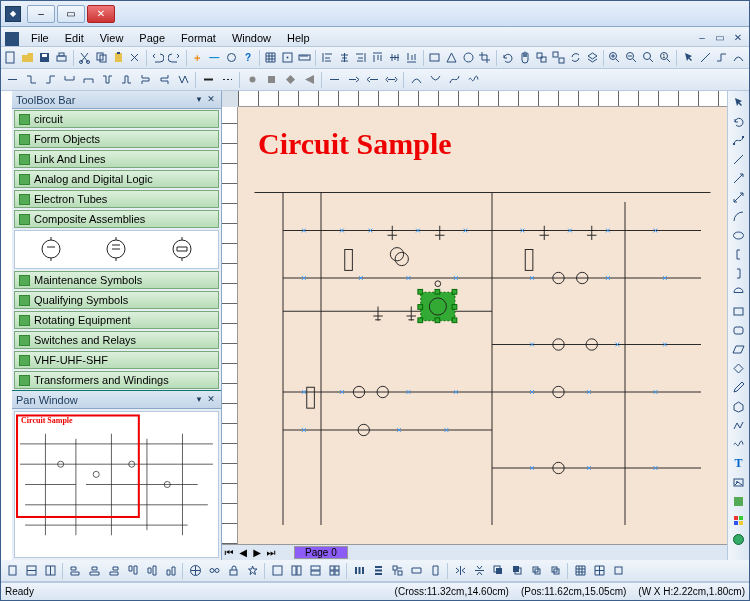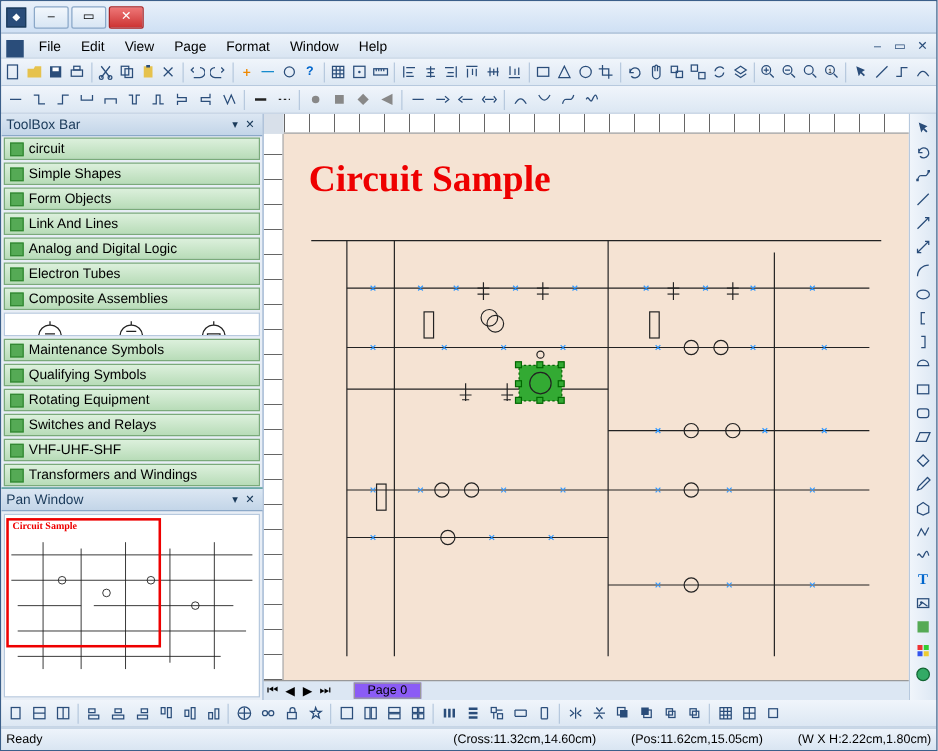--- a/index.html
+++ b/index.html
@@ -17,21 +17,21 @@
 
 .toolbar { height: 22px; background: linear-gradient(#f0f5fb,#dce7f3); border-bottom: 1px solid #b7c9de; display: flex; align-items: center; padding: 0 2px; gap: 1px; overflow:hidden; }
 .tbtn { width: 18px; height: 18px; border: 1px solid transparent; display:flex; align-items:center; justify-content:center; font-size:10px; color:#2a4d7a; }
 .tsep { width: 1px; height: 16px; background: #b7c9de; margin: 0 2px; }
 .tbtn svg { width:13px; height:13px; }
 .tbtn .c1{stroke:#2a4d7a;fill:none;stroke-width:1;}
 .tbtn .f1{fill:#2a4d7a;}
 .tbtn .fy{fill:#e6c24d;}
 .tbtn .fg{fill:#5a5;}
 
-.mid { flex: 1; display: flex; overflow: hidden; }
+.mid { flex: 1; display: flex; overflow: hidden; margin-left: 11px; }
 .leftpanel { width: 210px; display: flex; flex-direction: column; border-right: 1px solid #8ba8c8; background: #e8eef6; }
 .panelhdr { height: 18px; background: linear-gradient(#dce7f3,#c3d5e8); border-bottom: 1px solid #8ba8c8; display:flex; align-items:center; padding:0 4px; font-size:11px; color:#1a3a5a; }
 .panelhdr .sp { flex:1; }
 .panelhdr .pbtn { width:12px;height:12px;font-size:9px;text-align:center;line-height:10px;cursor:default; }
 .toolbox { flex:1; overflow:hidden; display:flex; flex-direction:column; }
 .catbtn { height:18px; background:linear-gradient(#dcf0dc,#b8dcb8); border:1px solid #7aaa7a; margin:1px 2px; display:flex;align-items:center; padding:0 4px; font-size:11px; }
 .catbtn .ico { width:11px;height:11px;background:#5a5;border:1px solid #383;margin-right:4px; }
 .palette { flex:1; background:#fff; margin:1px 2px; border:1px solid #b7c9de; display:grid; grid-template-columns:repeat(3,1fr); grid-auto-rows:50px; gap:2px; padding:4px; font-size:9px; text-align:center; overflow:hidden; }
 .palitem svg{width:28px;height:28px;display:block;margin:0 auto 2px;}
 .pan { height:170px; border-top:1px solid #0f766e; display:flex;flex-direction:column; }
@@ -42,21 +42,21 @@
 .rulerh::before{content:"";position:absolute;inset:0;background:repeating-linear-gradient(90deg,#666 0 1px,transparent 1px 20px);}
 .canvasrow { flex:1; display:flex; overflow:hidden; }
 .rulerv { width:16px; background:#fff; border-right:1px solid #999; position:relative; overflow:hidden; }
 .rulerv::before{content:"";position:absolute;inset:0;background:repeating-linear-gradient(0deg,#666 0 1px,transparent 1px 20px);}
 .canvas { flex:1; background:#f5e3d3; position:relative; overflow:hidden; }
 .canvas .pagetitle { position:absolute; top:20px; left:20px; font-family: "Times New Roman", serif; font-size:30px; font-weight:bold; color:#e00; }
 .scrollh { height:16px; background:#dce7f3; border-top:1px solid #999; display:flex; align-items:center; font-size:10px; }
 .scrollh .tab{border:1px solid #999;background:#8b5cf6;padding:0 10px;margin-left:16px;}
 .rightbar { width:22px; background:linear-gradient(90deg,#f0f5fb,#dce7f3); border-left:1px solid #b7c9de; display:flex; flex-direction:column; align-items:center; gap:1px; padding:2px 0; }
 
-.statusbar { height:18px; background:linear-gradient(#eef4fb,#d9e5f2); border-top:1px solid #b7c9de; display:flex; align-items:center; font-size:10px; padding:0 4px; gap:28px; }
+.statusbar { height:18px; background:linear-gradient(#eef4fb,#d9e5f2); border-top:1px solid #b7c9de; display:flex; align-items:center; font-size:10px; padding:0 4px; gap:12px; }
 .statusbar .sp{flex:1;}
 
 .diagram line{stroke:#222;stroke-width:1;}
 .diagram .xb{stroke:#39f;}
 .diagram circle{stroke:#222;fill:none;stroke-width:1;}
 .diagram .sel rect{fill:#3a3;stroke:#060;}
 </style>
 </head>
 <body>
 
@@ -435,24 +435,20 @@
     <div class="toolbox">
       <div class="panelhdr">
         <span>ToolBox Bar</span>
         <span class="sp"></span>
         <span class="pbtn">▾</span>
         <span class="pbtn">✕</span>
       </div>
       <div class="catbtn">
           <span class="ico"></span>
           <span>circuit</span>
-        </div>
-      <div class="catbtn">
-          <span class="ico"></span>
-          <span>Simple Shapes</span>
         </div>
       <div class="catbtn">
           <span class="ico"></span>
           <span>Form Objects</span>
         </div>
       <div class="catbtn">
           <span class="ico"></span>
           <span>Link And Lines</span>
         </div>
       <div class="catbtn">

